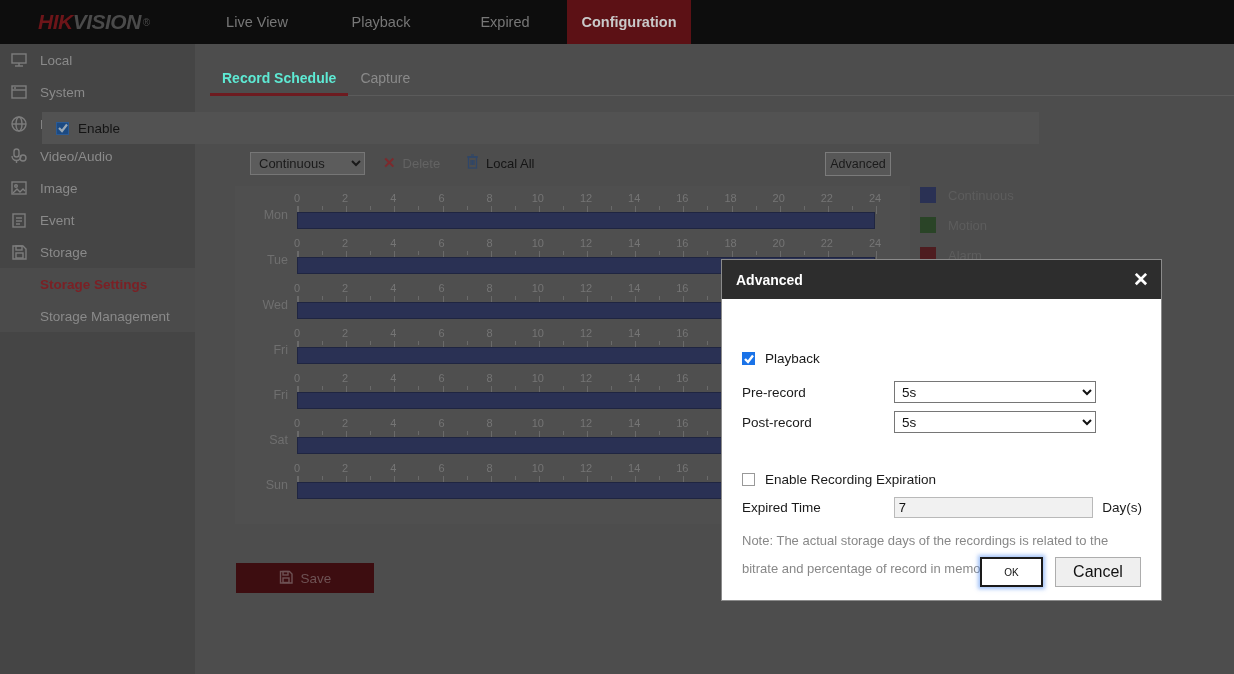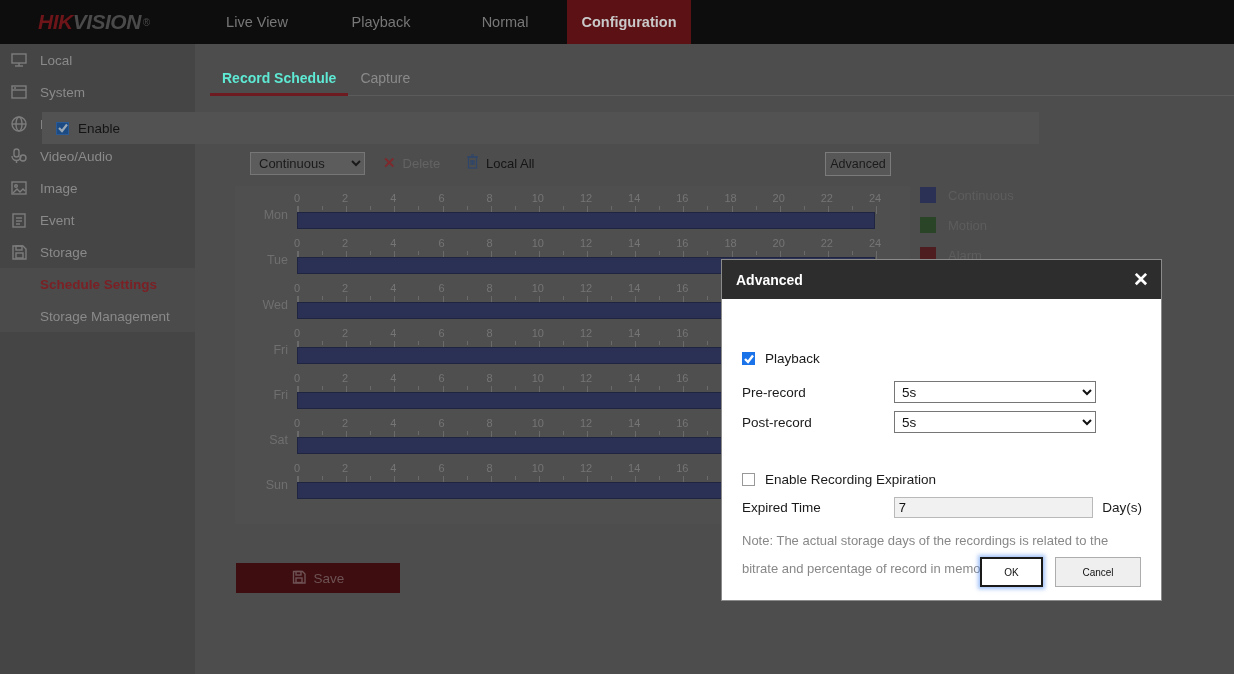--- a/index.html
+++ b/index.html
@@ -104,21 +104,21 @@
   }
 
   
   .legend { position: absolute; left: 920px; top: 180px; width: 160px; }
   .lg-item { display: flex; align-items: center; height: 30px; }
   .lg-sw { width: 16px; height: 16px; margin-right: 12px; }
   .lg-txt { font-size: 13px; color: #5d5d5d; }
 
   
   .save-btn {
-    position: absolute; left: 236px; top: 563px; width: 164px; height: 30px;
+    position: absolute; left: 236px; top: 563px; width: 138px; height: 30px;
     background: #3d0d10; color: #6e5254; font-size: 13.5px;
     display: flex; align-items: center; justify-content: center; cursor: pointer; border: none;
     font-family: "Liberation Sans", sans-serif;
   }
   .save-btn svg { width: 14px; height: 14px; margin-right: 8px; stroke: #6e5254; fill: none; stroke-width: 1.4; }
 
   
   .dialog {
     position: absolute; left: 721px; top: 259px; width: 441px; height: 342px;
     background: #ffffff; border: 1px solid #8b8b8b; z-index: 50;
@@ -151,38 +151,38 @@
   .d-unit { font-size: 13.5px; color: #1a1a1a; margin-left: 9px; }
   .d-note { position: absolute; left: 20px; top: 228px; width: 405px; font-size: 13px; color: #888; line-height: 28px; }
   .d-btns { position: absolute; right: 20px; bottom: 14px; display: flex; gap: 12px; }
   .btn-ok {
     width: 63px; height: 30px; background: #fff; border: 2px solid #1a1a1a;
     font-size: 10px; color: #111; cursor: pointer; font-family: "Liberation Sans", sans-serif;
     box-shadow: 0 0 4px 2px rgba(80,140,240,0.55);
   }
   .btn-cancel {
     width: 86px; height: 30px; background: #efefef; border: 1px solid #adadad;
-    font-size: 10px; color: #111; cursor: pointer; font-family: "Liberation Sans", sans-serif;
+    font-size: 16px; color: #111; cursor: pointer; font-family: "Liberation Sans", sans-serif;
   }
 </style>
 </head>
 <body>
 
 <div id="app">
 
   <div class="topbar">
     <div class="logo">
       <span class="hik">HIK</span>
         <span class="vision">VISION</span>
         <span class="reg">®</span>
     </div>
     <div class="navtabs">
       <div class="navtab">Live View</div>
       <div class="navtab">Playback</div>
-      <div class="navtab">Normal</div>
+      <div class="navtab">Expired</div>
       <div class="navtab active">Configuration</div>
     </div>
   </div>
 
   <div class="sidebar">
     <div class="side-item">
       <span class="side-ico">
           <svg viewBox="0 0 18 18">
             <rect x="2" y="3" width="14" height="9"></rect>
             <line x1="9" y1="12" x2="9" y2="15"></line>
@@ -246,21 +246,21 @@
     <div class="side-item">
       <span class="side-ico">
           <svg viewBox="0 0 18 18">
             <path d="M3 3h10l3 3v10H3z"></path>
             <rect x="6" y="3" width="6" height="4"></rect>
             <rect x="6" y="10" width="7" height="5"></rect>
           </svg>
         </span>
       <span>Storage</span>
     </div>
-    <div class="sub-item active">Schedule Settings</div>
+    <div class="sub-item active">Storage Settings</div>
     <div class="sub-item normal">Storage Management</div>
   </div>
 
   <div class="content">
     <div class="tabstrip">
       <div class="tabline"></div>
       <div class="ctab active">Record Schedule</div>
       <div class="ctab">Capture</div>
     </div>
   </div>

